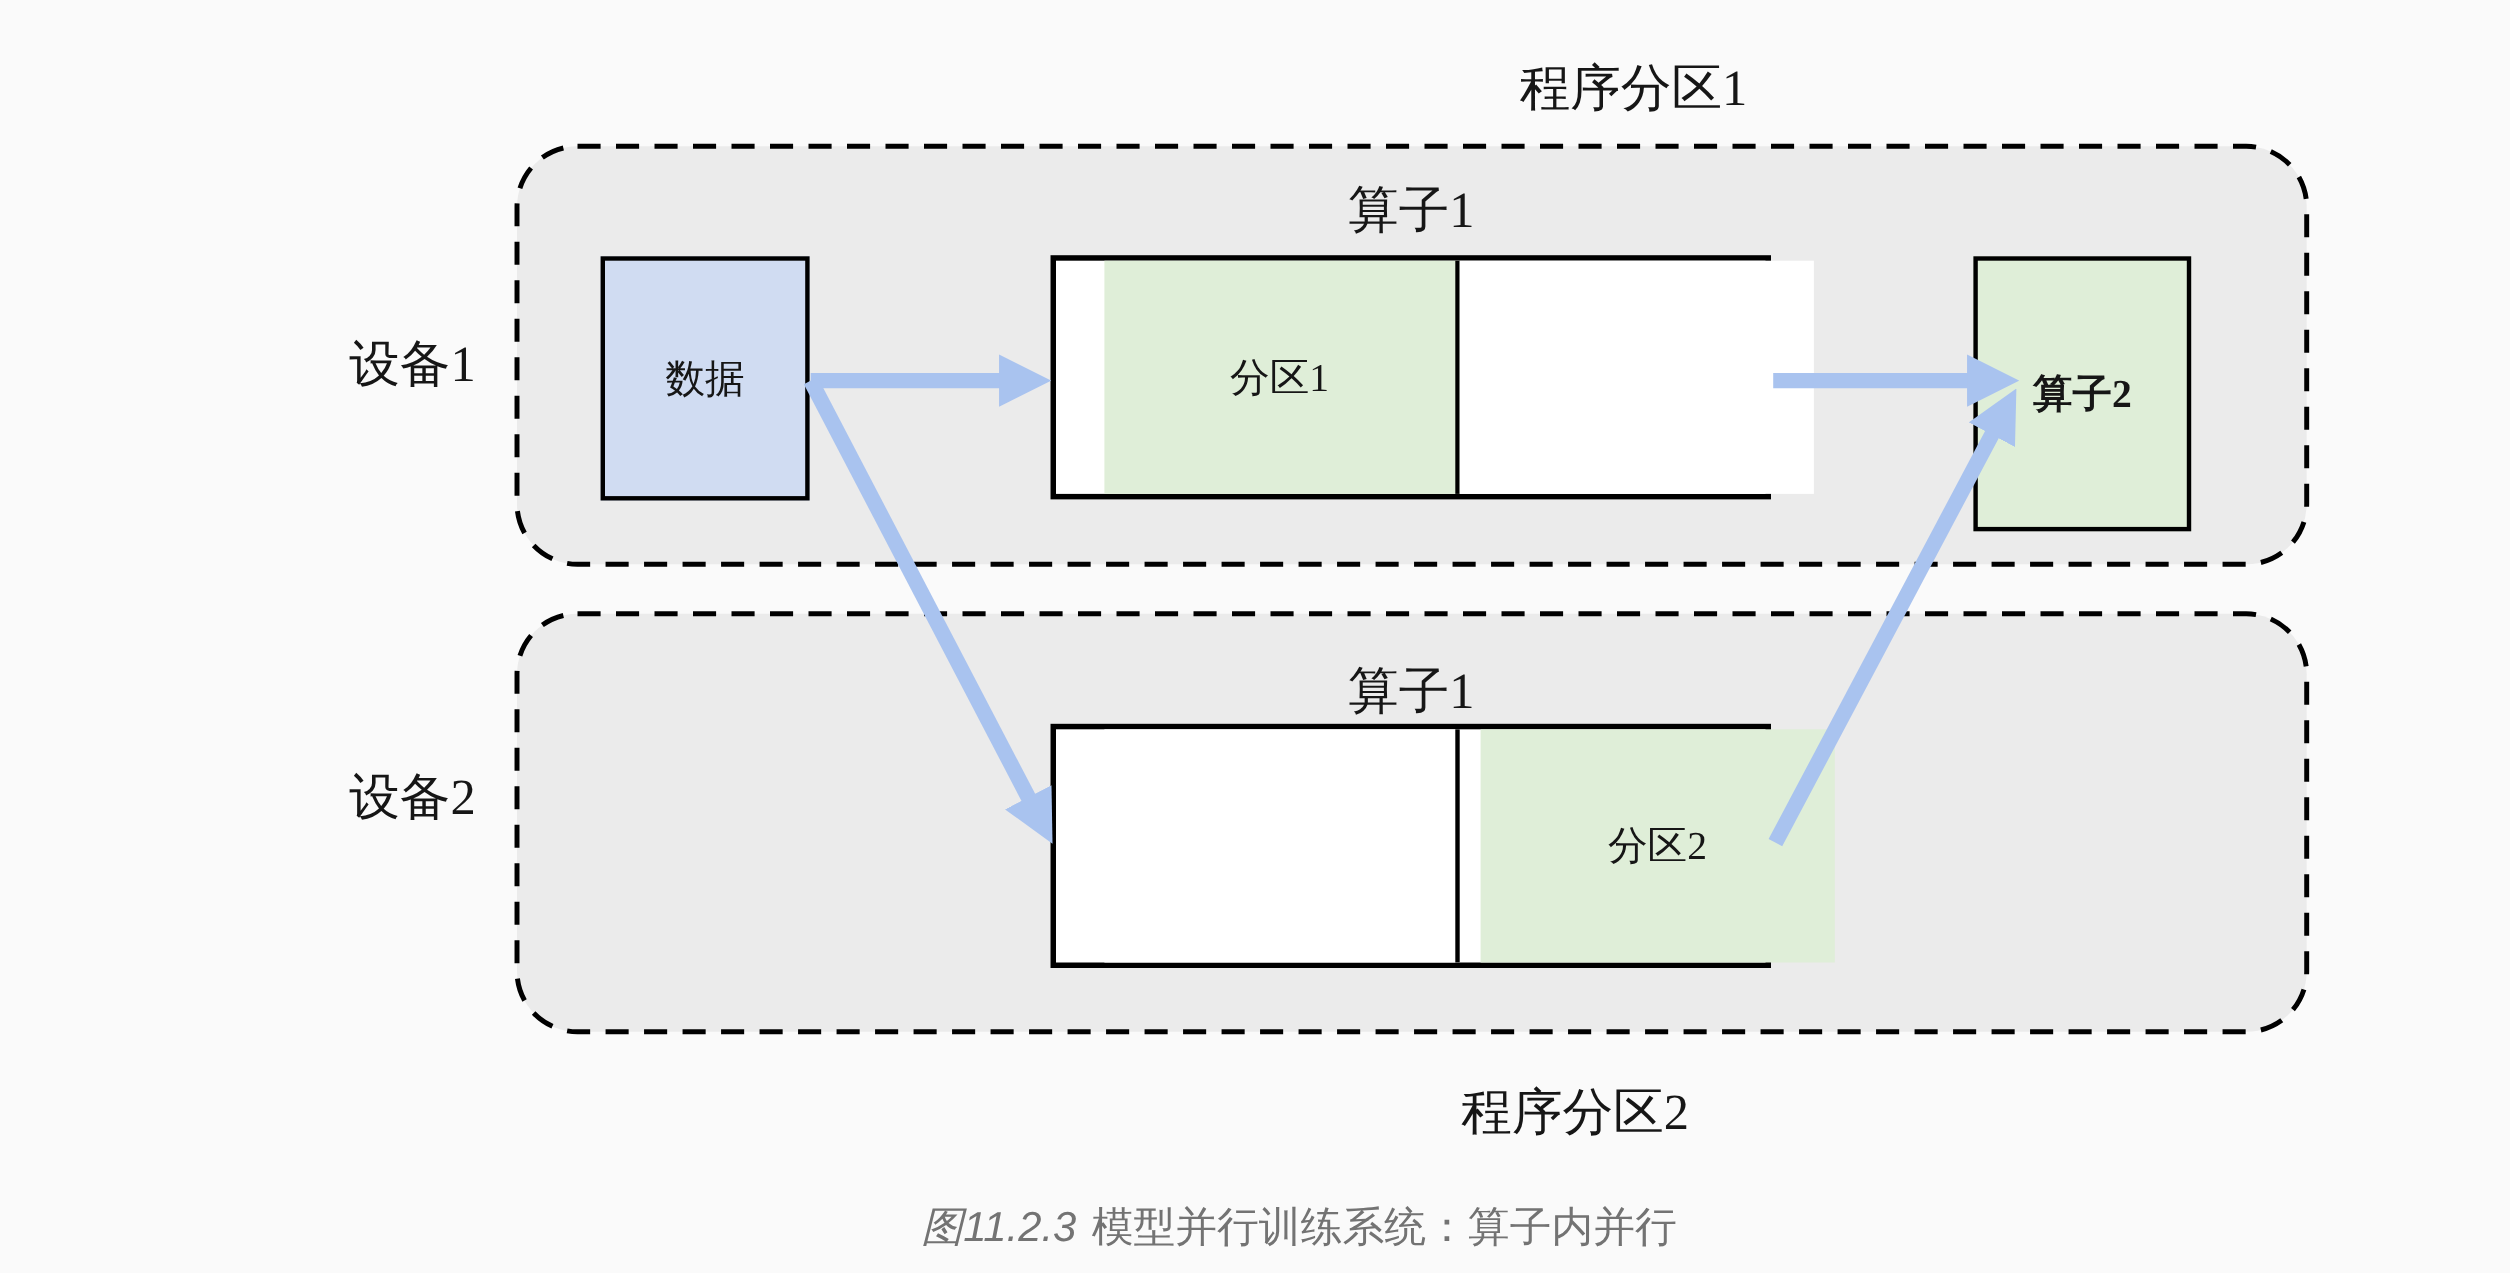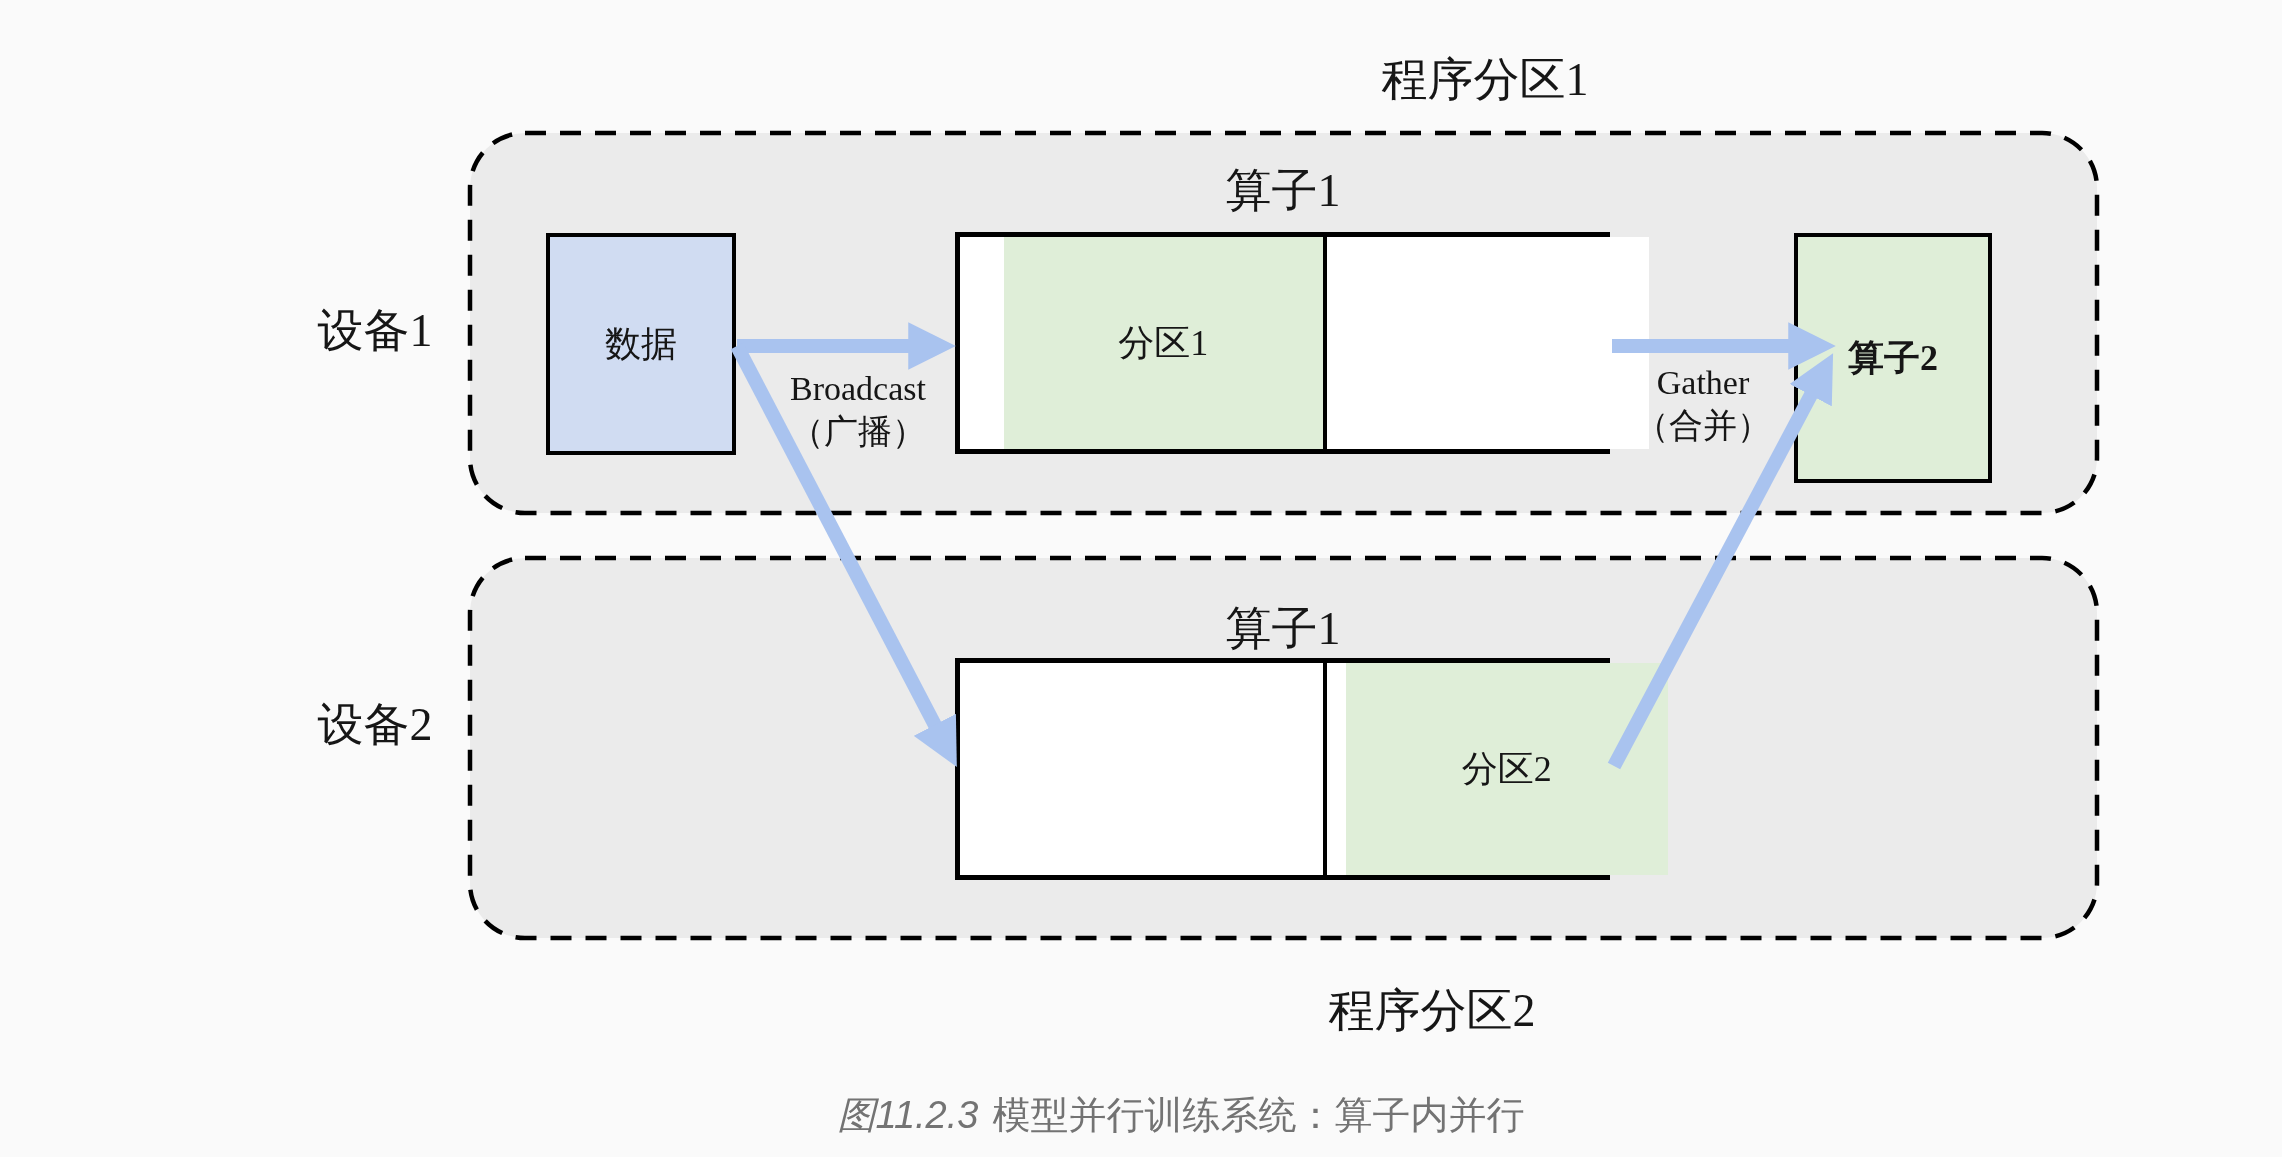--- a/index.html
+++ b/index.html
@@ -65,28 +65,20 @@
     <div class="half first white"></div>
     <div class="half green">
       <span>分区2</span>
     </div>
   </div>
 
   <div class="box green" style="left:1794px;top:233px;width:198px;height:250px;font-weight:bold;">
     <span>算子2</span>
   </div>
 
-  <div class="arrow-label" style="left:858px;top:368px;">
-    <div>Broadcast</div>
-    <div>（广播）</div>
-  </div>
-  <div class="arrow-label" style="left:1703px;top:362px;">
-    <div>Gather</div>
-    <div>（合并）</div>
-  </div>
 
   <svg class="layer" viewBox="0 0 2282 1157">
     <defs>
       <marker id="ah" viewBox="0 0 10 10" refX="1" refY="5" markerWidth="3.4" markerHeight="3.4" orient="auto" markerUnits="strokeWidth">
         <path d="M0,0 L10,5 L0,10 z" style="fill:var(--arrow);"></path>
       </marker>
     </defs>
     <line x1="737" y1="346" x2="913" y2="346" style="stroke:var(--arrow);stroke-width:14;" marker-end="url(#ah)"></line>
     <line x1="737" y1="346" x2="937" y2="729" style="stroke:var(--arrow);stroke-width:14;" marker-end="url(#ah)"></line>
     <line x1="1612" y1="346" x2="1793" y2="346" style="stroke:var(--arrow);stroke-width:14;" marker-end="url(#ah)"></line>

